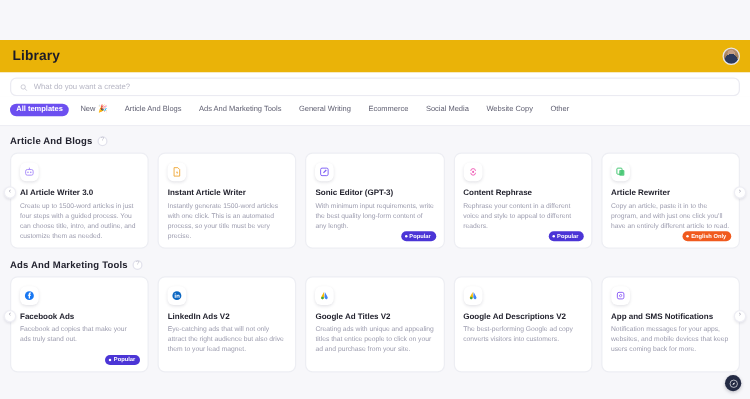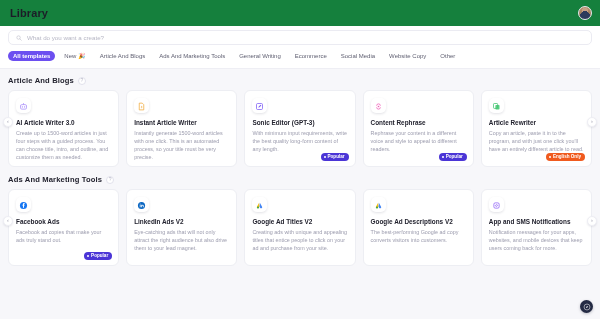--- a/index.html
+++ b/index.html
@@ -7,25 +7,26 @@
     width: 600px; height: 319px;
     background: #f7f7fa;
     font-family: "Liberation Sans", sans-serif;
     overflow: hidden;
   }
   body { position: relative; }
 
   
   .topbar {
     height: 26px;
-    background: #15803d;
+    background: #eab308;
     display: flex;
     align-items: center;
     justify-content: space-between;
     padding: 0 8px 0 10px;
+    margin-top: 32px;
   }
   .page-title {
     font-size: 11px;
     font-weight: 700;
     color: #1c1c28;
     letter-spacing: .1px;
   }
   .avatar {
     width: 14px; height: 14px;
     border-radius: 50%;

